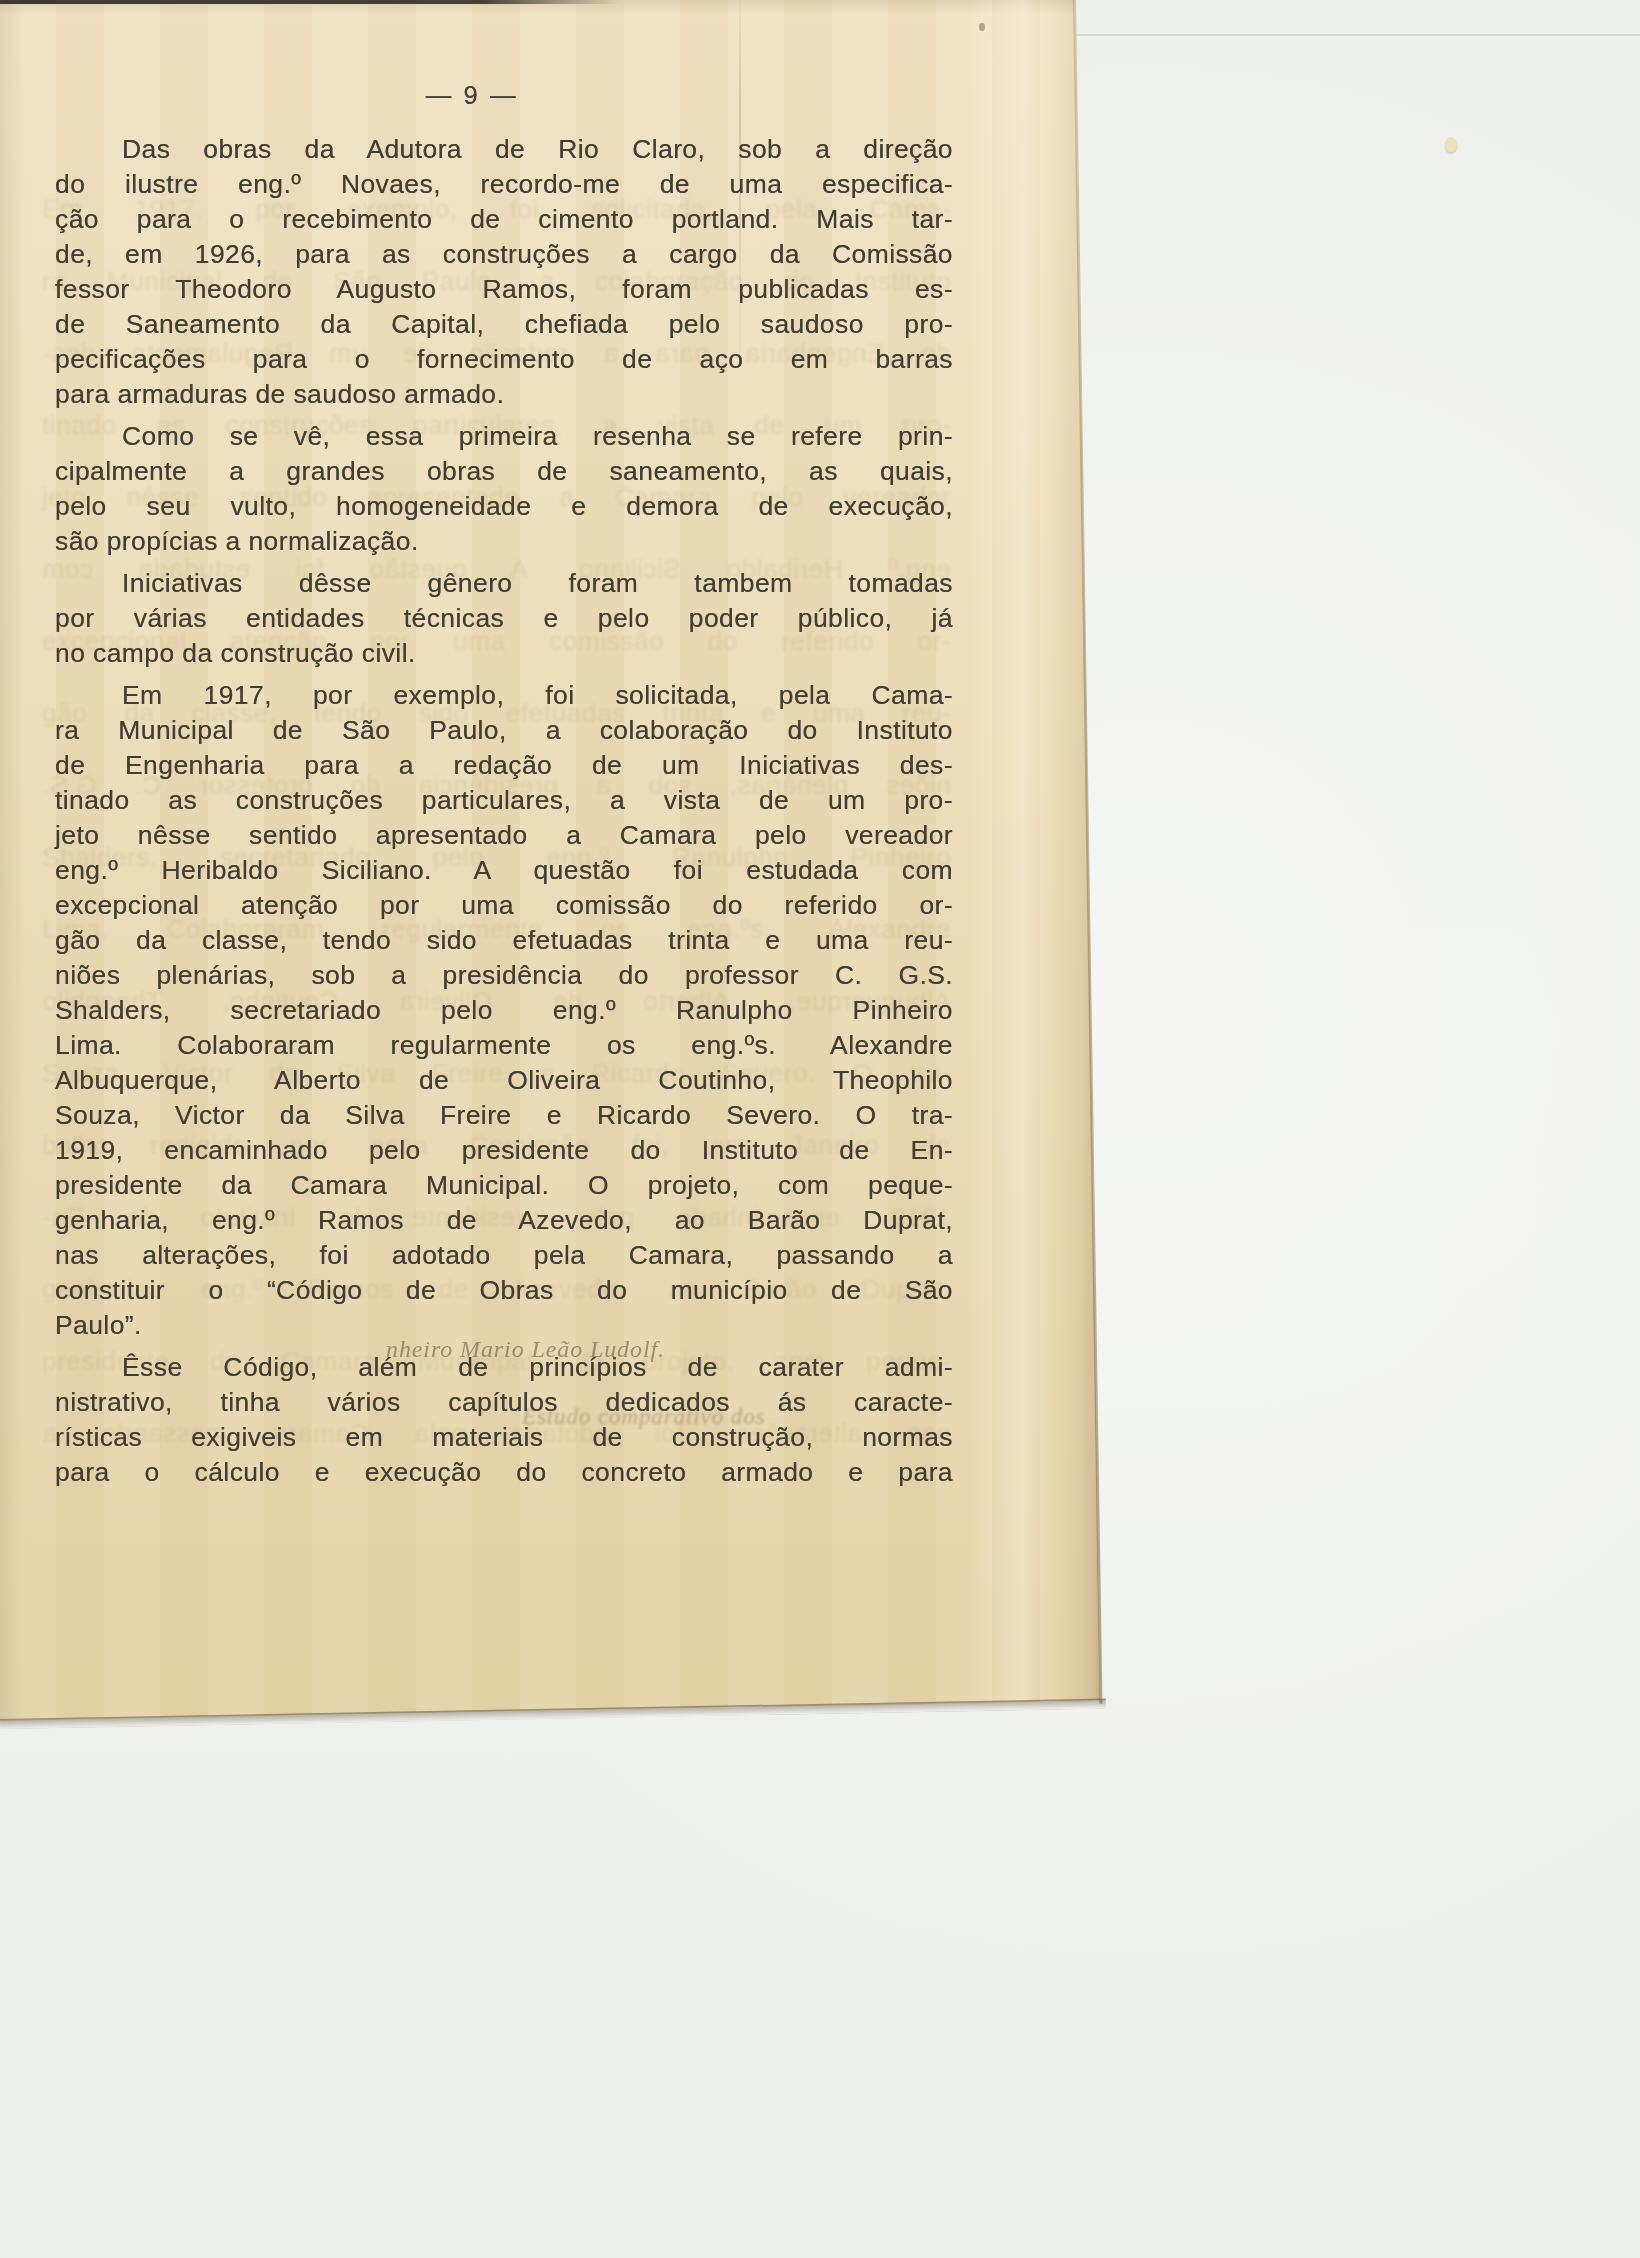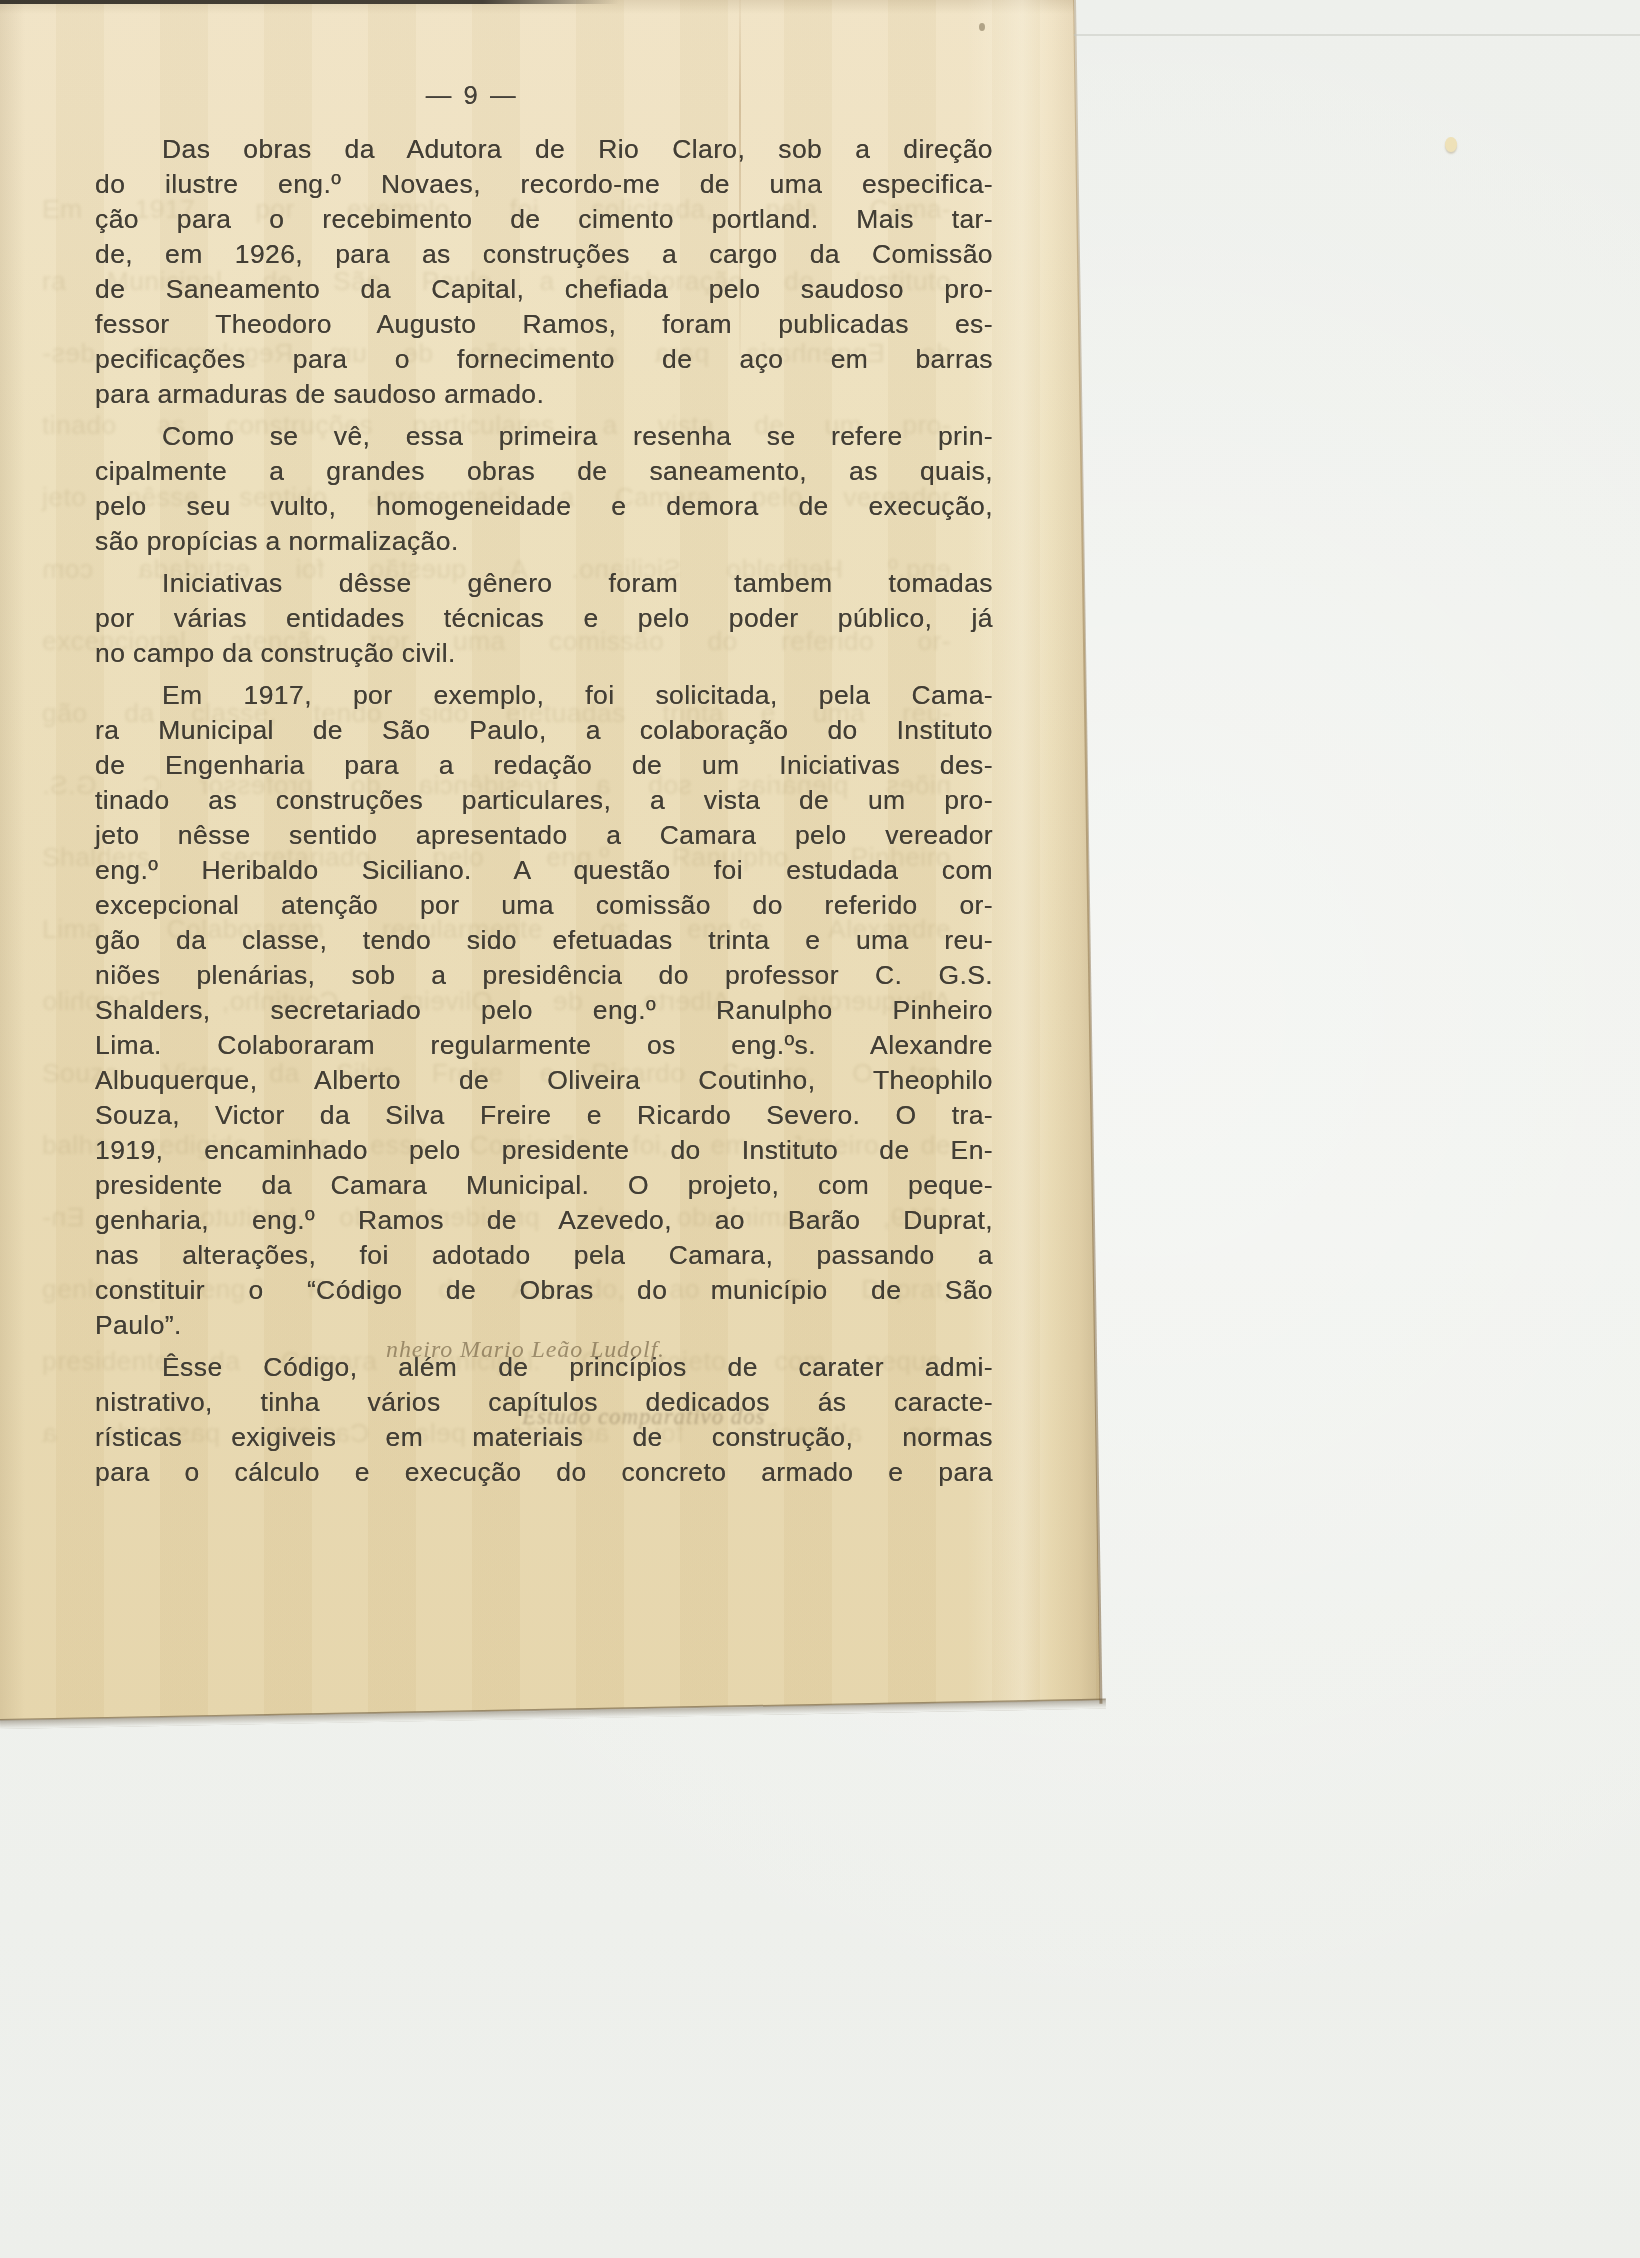--- a/index.html
+++ b/index.html
@@ -62,21 +62,20 @@
   
   .page-number{
     position:absolute;left:55px;top:81px;width:898px;text-align:center;
     font-size:25.6px;color:#45413a;letter-spacing:2.6px;transform:translateX(-32px);
     text-shadow:0 0 0.4px rgba(66,62,53,0.8);
   }
   .text-block{
     position:absolute;left:55px;top:132px;width:898px;
     color:#423e35;font-size:26.5px;line-height:35px;letter-spacing:0.4px;
     text-shadow:0 0 0.4px rgba(66,62,53,0.75);
-    margin-left:40px;
   }
   .para{margin:0 0 7px 0;}
   .line{text-align:justify;text-align-last:justify;}
   .line.last{text-align-last:left;}
   .line.indent{text-indent:67px;}
   
   .ghost-block{
     position:absolute;left:42px;top:173px;width:909px;
     font-size:26.5px;line-height:72px;letter-spacing:0.4px;
     color:#94804f;opacity:0.15;filter:blur(1.5px);pointer-events:none;
@@ -132,22 +131,22 @@
 
     <div class="page-number">— 9 —</div>
 
     <div class="text-block">
 
       <div class="para">
         <div class="line indent">Das obras da Adutora de Rio Claro, sob a direção</div>
         <div class="line">do ilustre eng.º Novaes, recordo-me de uma especifica-</div>
         <div class="line">ção para o recebimento de cimento portland. Mais tar-</div>
         <div class="line">de, em 1926, para as construções a cargo da Comissão</div>
+        <div class="line">fessor Theodoro Augusto Ramos, foram publicadas es-</div>
         <div class="line">de Saneamento da Capital, chefiada pelo saudoso pro-</div>
-        <div class="line">fessor Theodoro Augusto Ramos, foram publicadas es-</div>
         <div class="line">pecificações para o fornecimento de aço em barras</div>
         <div class="line last">para armaduras de saudoso armado.</div>
       </div>
 
       <div class="para">
         <div class="line indent">Como se vê, essa primeira resenha se refere prin-</div>
         <div class="line">cipalmente a grandes obras de saneamento, as quais,</div>
         <div class="line">pelo seu vulto, homogeneidade e demora de execução,</div>
         <div class="line last">são propícias a normalização.</div>
       </div>

